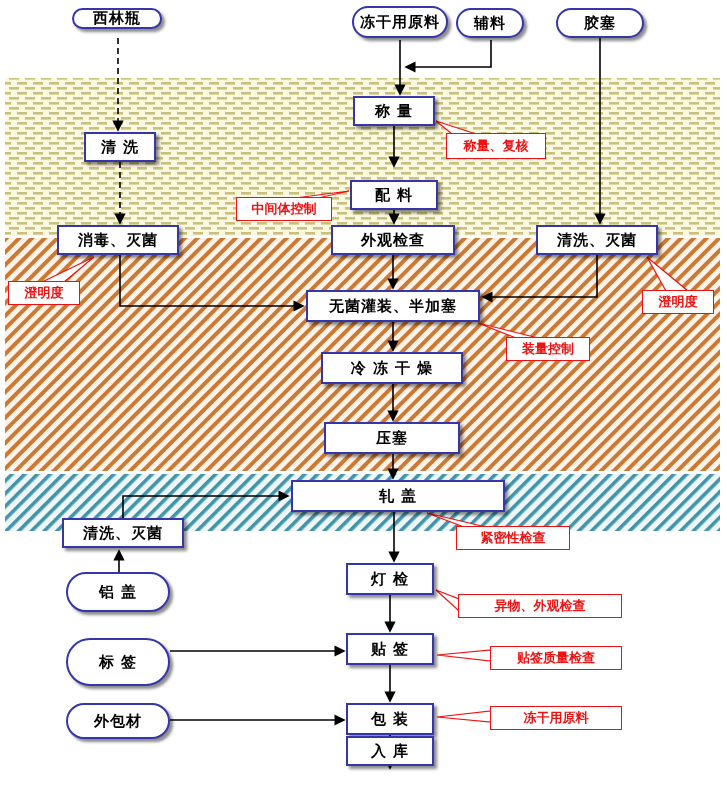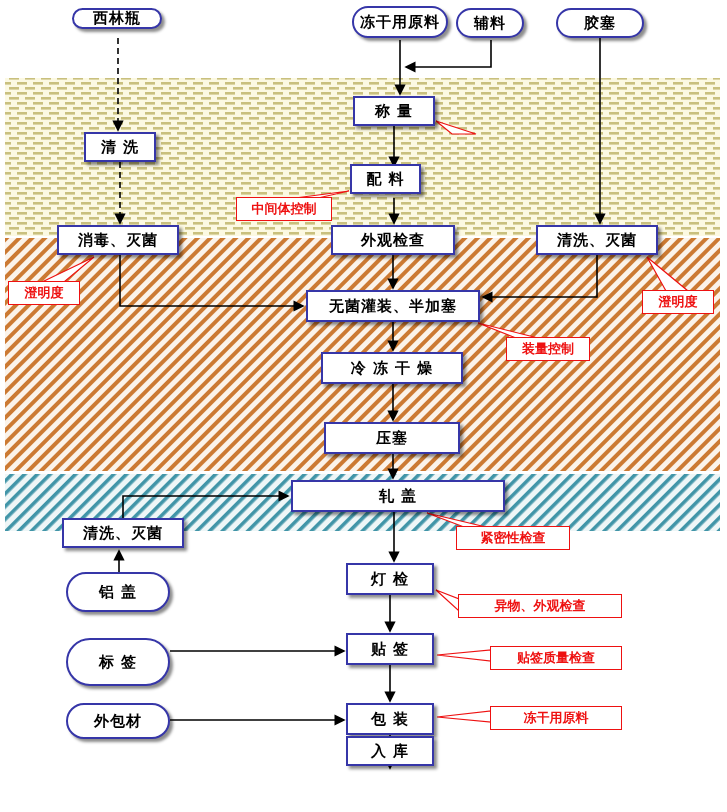--- a/index.html
+++ b/index.html
@@ -22,21 +22,21 @@
   .flow path { stroke:var(--line-black,#000); stroke-width:1.6; fill:none; }
   .flow.dashed path { stroke-dasharray:6 4; }
   .pointer polygon { fill:#fff; stroke:var(--callout-red,#e11); stroke-width:1.2; }
 
   #n-vial{left:72px;top:8px;width:90px;height:21px}
   #n-raw{left:352px;top:6px;width:96px;height:32px}
   #n-excipient{left:456px;top:8px;width:68px;height:30px}
   #n-stopper{left:556px;top:8px;width:88px;height:30px}
   #n-weighing{left:353px;top:96px;width:82px;height:30px}
   #n-washvial{left:84px;top:132px;width:72px;height:30px}
-  #n-compounding{left:350px;top:164px;width:71px;height:30px}
+  #n-compounding{left:350px;top:180px;width:88px;height:30px}
   #n-disinfect{left:57px;top:225px;width:122px;height:30px}
   #n-filter{left:331px;top:225px;width:124px;height:30px}
   #n-washstopper{left:536px;top:225px;width:122px;height:30px}
   #n-filling{left:306px;top:290px;width:174px;height:32px}
   #n-freeze{left:321px;top:352px;width:142px;height:32px}
   #n-press{left:324px;top:422px;width:136px;height:32px}
   #n-capping{left:291px;top:480px;width:214px;height:32px}
   #n-washcap{left:62px;top:518px;width:122px;height:30px}
   #n-light{left:346px;top:563px;width:88px;height:32px}
   #n-labeling{left:346px;top:633px;width:88px;height:32px}
@@ -144,20 +144,21 @@
   <div class="node" id="n-washcap">清洗、灭菌</div>
   <div class="node" id="n-light">灯 检</div>
   <div class="node" id="n-labeling">贴 签</div>
   <div class="node" id="n-packaging">包 装</div>
   <div class="node" id="n-warehouse">入 库</div>
 
   <div class="node stadium" id="n-alcap">铝  盖</div>
   <div class="node stadium" id="n-labelmat">标  签</div>
   <div class="node stadium" id="n-outerpack">外包材</div>
 
+  <div class="callout" id="c-weigh">称量、复核</div>
   <div class="callout" id="c-inter">中间体控制</div>
   <div class="callout" id="c-clarityL">澄明度</div>
   <div class="callout" id="c-clarityR">澄明度</div>
   <div class="callout" id="c-fill">装量控制</div>
   <div class="callout" id="c-tight">紧密性检查</div>
   <div class="callout" id="c-labelq">贴签质量检查</div>
   <div class="callout" id="c-foreign">异物、外观检查</div>
   <div class="callout" id="c-packq">冻干用原料</div>
 
 </div>

